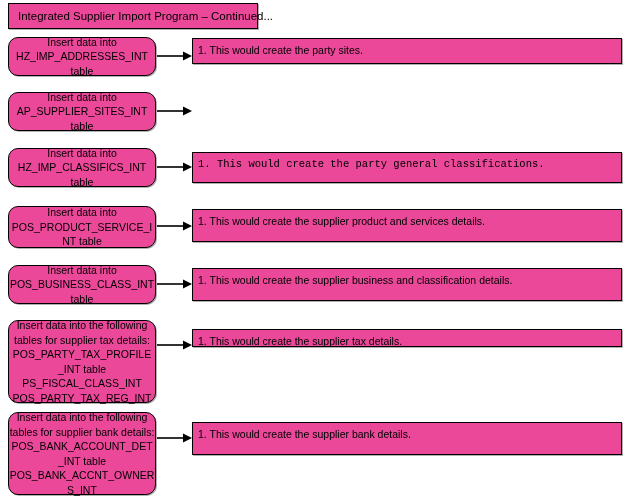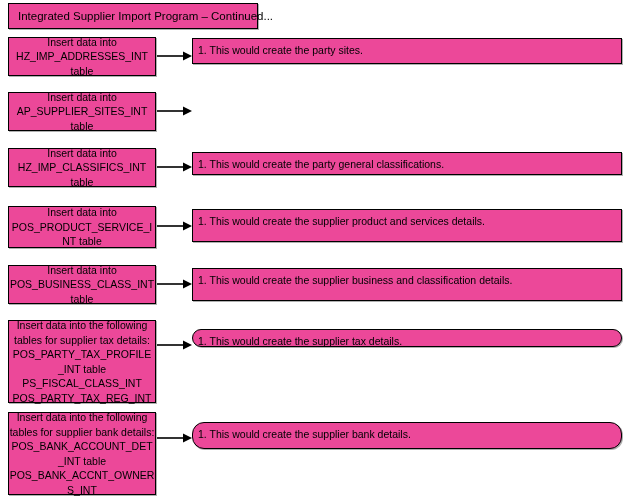--- a/index.html
+++ b/index.html
@@ -38,20 +38,21 @@
   }
   .proc-box {
     display: flex;
     flex-direction: column;
     align-items: center;
     justify-content: center;
     text-align: center;
     font-size: 10.5px;
     line-height: 14.5px;
     padding: 1px 2px;
+    border-radius: 10px;
   }
   .proc-box .line {
     display: block;
     white-space: nowrap;
   }
   .note-box {
     display: flex;
     flex-direction: column;
     justify-content: flex-start;
     padding: 4px 0 12px 5px;
@@ -110,21 +111,21 @@
     <span class="line">Insert data into</span>
     <span class="line">HZ_IMP_CLASSIFICS_INT</span>
     <span class="line">table</span>
   </div>
   <div class="connector" style="left:157px; top:161px; width:35px;">
     <svg width="35" height="12" viewBox="0 0 35 12" aria-hidden="true">
       <line x1="0" y1="6" x2="27" y2="6" stroke="#000000" stroke-width="1.6"></line>
       <polygon points="26,1.5 35,6 26,10.5" fill="#000000"></polygon>
     </svg>
   </div>
-  <div class="box note-box" style="left:192px; top:152px; width:430px; height:23px;">
+  <div class="box note-box" style="left:192px; top:152px; width:430px; height:31px;font-family:Liberation Mono, monospace;">
     <span class="line">1. This would create the party general classifications.</span>
   </div>
 
   <div class="box proc-box" style="left:8px; top:206px; width:148px; height:42px;">
     <span class="line">Insert data into</span>
     <span class="line">POS_PRODUCT_SERVICE_I</span>
     <span class="line">NT table</span>
   </div>
   <div class="connector" style="left:157px; top:220px; width:35px;">
     <svg width="35" height="12" viewBox="0 0 35 12" aria-hidden="true">
@@ -158,35 +159,35 @@
     <span class="line">_INT table</span>
     <span class="line">PS_FISCAL_CLASS_INT</span>
     <span class="line">POS_PARTY_TAX_REG_INT</span>
   </div>
   <div class="connector" style="left:157px; top:339px; width:35px;">
     <svg width="35" height="12" viewBox="0 0 35 12" aria-hidden="true">
       <line x1="0" y1="6" x2="27" y2="6" stroke="#000000" stroke-width="1.6"></line>
       <polygon points="26,1.5 35,6 26,10.5" fill="#000000"></polygon>
     </svg>
   </div>
-  <div class="box note-box" style="left:192px; top:329px; width:430px; height:15px;border-radius:12px;">
+  <div class="box note-box" style="left:192px; top:329px; width:430px; height:15px;">
     <span class="line">1. This would create the supplier tax details.</span>
   </div>
 
   <div class="box proc-box" style="left:8px; top:412px; width:148px; height:83px;">
     <span class="line">Insert data into the following</span>
     <span class="line">tables for supplier bank details:</span>
     <span class="line">POS_BANK_ACCOUNT_DET</span>
     <span class="line">_INT table</span>
     <span class="line">POS_BANK_ACCNT_OWNER</span>
     <span class="line">S_INT</span>
   </div>
   <div class="connector" style="left:157px; top:432px; width:35px;">
     <svg width="35" height="12" viewBox="0 0 35 12" aria-hidden="true">
       <line x1="0" y1="6" x2="27" y2="6" stroke="#000000" stroke-width="1.6"></line>
       <polygon points="26,1.5 35,6 26,10.5" fill="#000000"></polygon>
     </svg>
   </div>
-  <div class="box note-box" style="left:192px; top:422px; width:430px; height:27px;border-radius:12px;">
+  <div class="box note-box" style="left:192px; top:422px; width:430px; height:33px;">
     <span class="line">1. This would create the supplier bank details.</span>
   </div>
 
 </div>
 
 </body></html>

